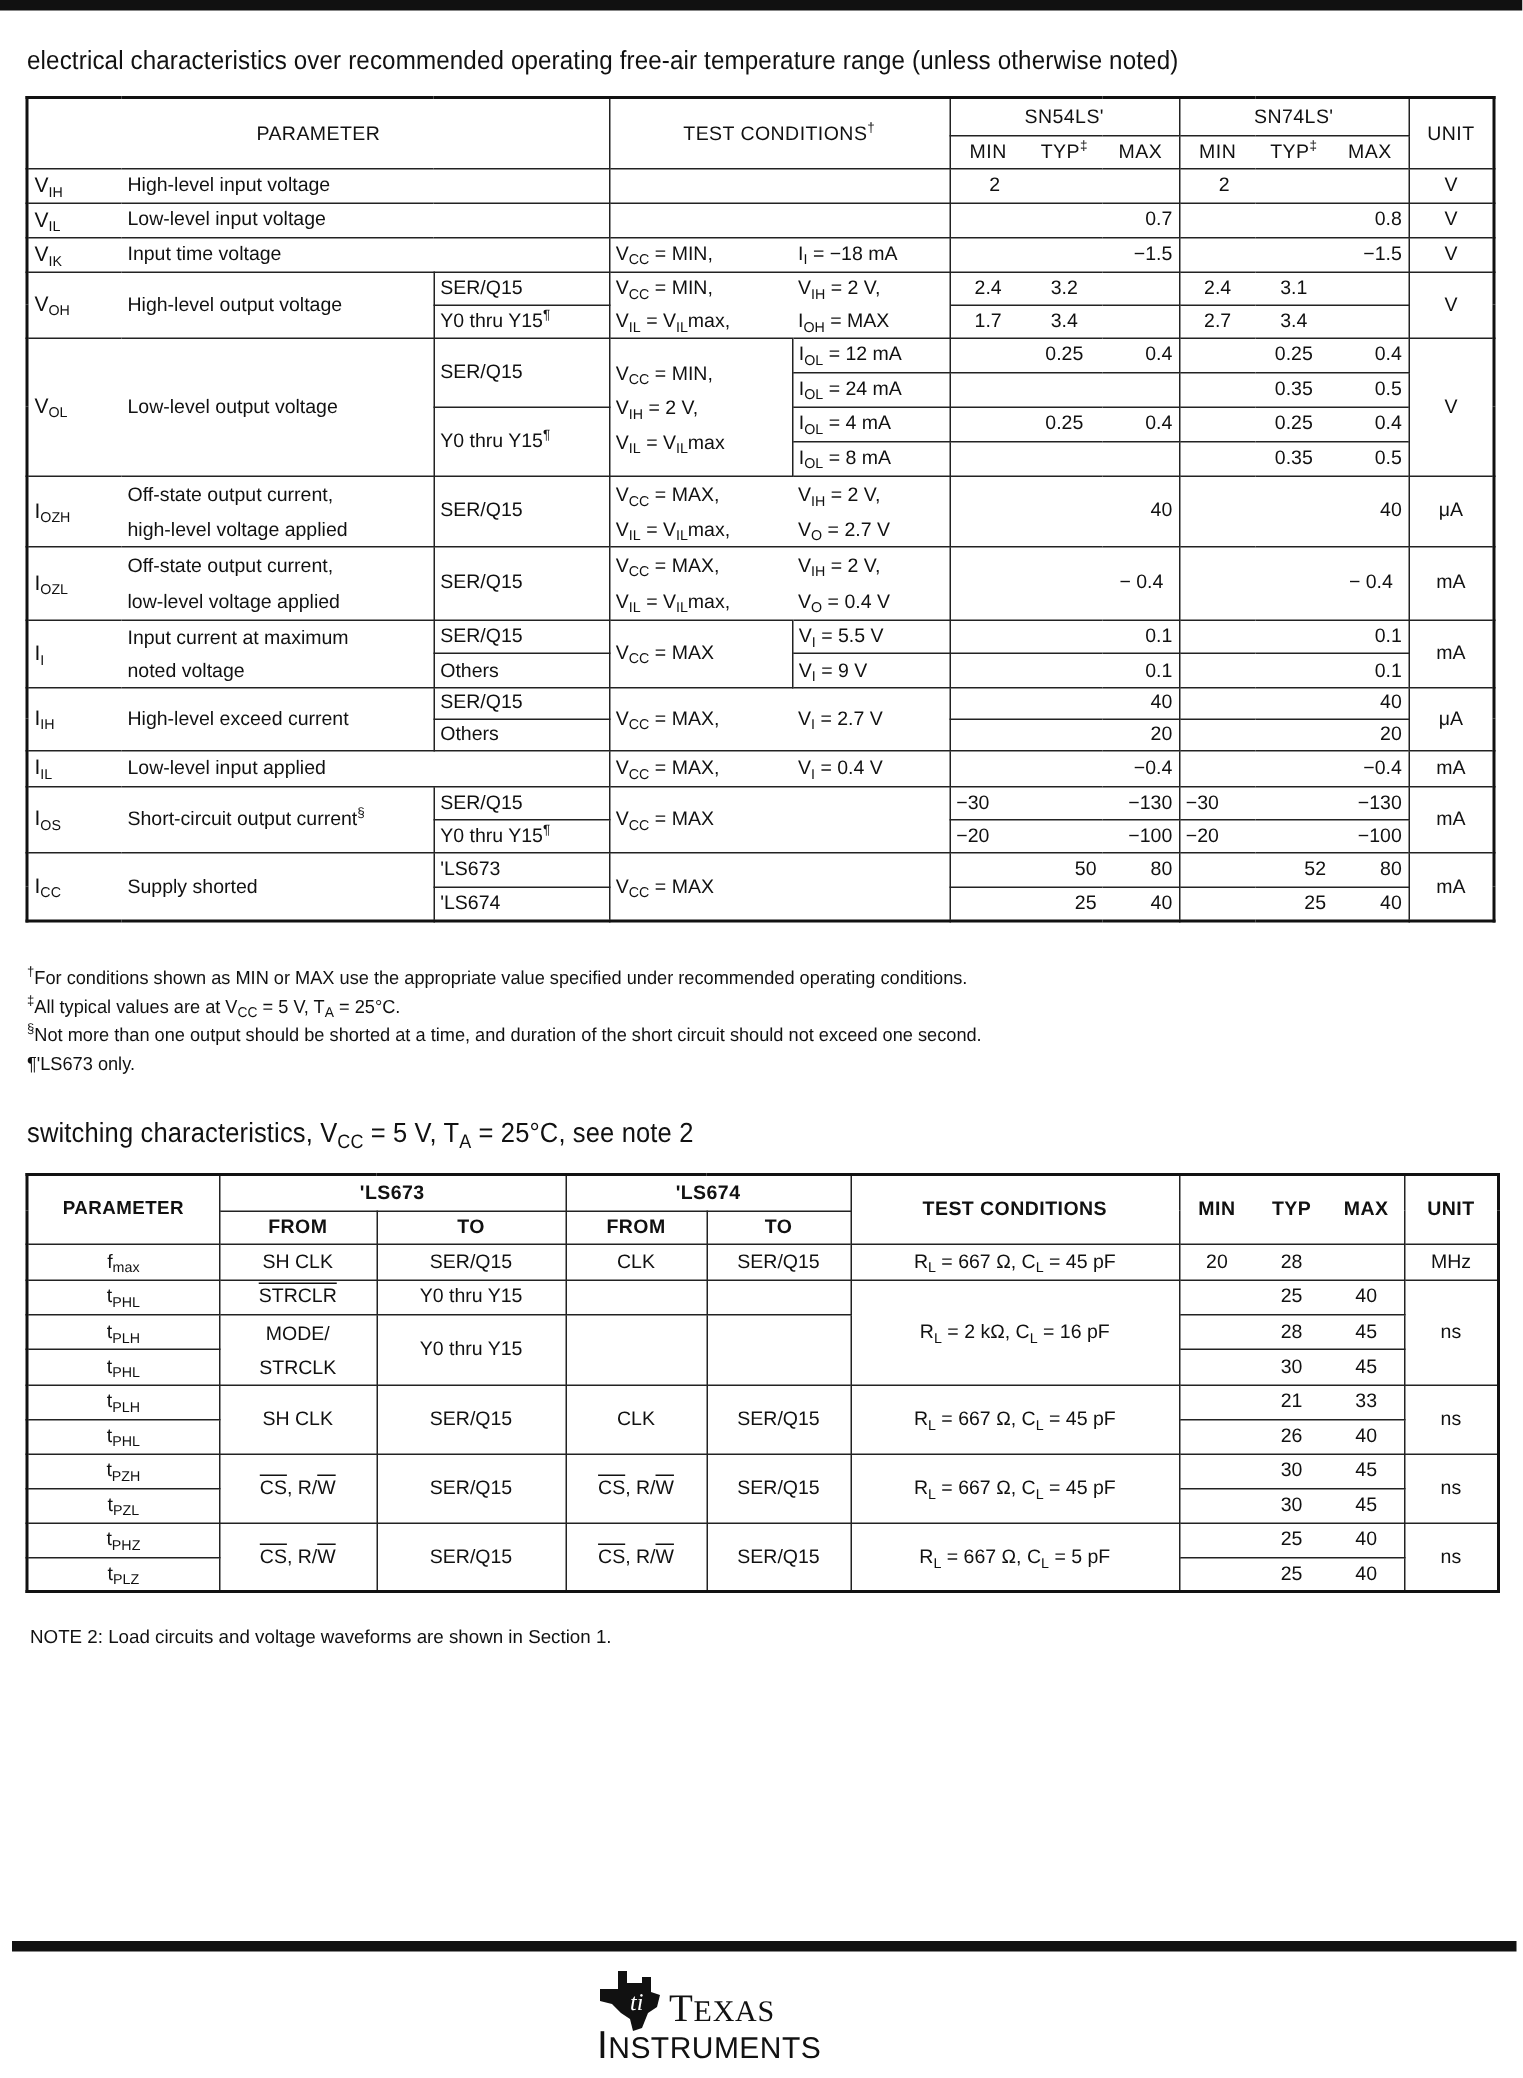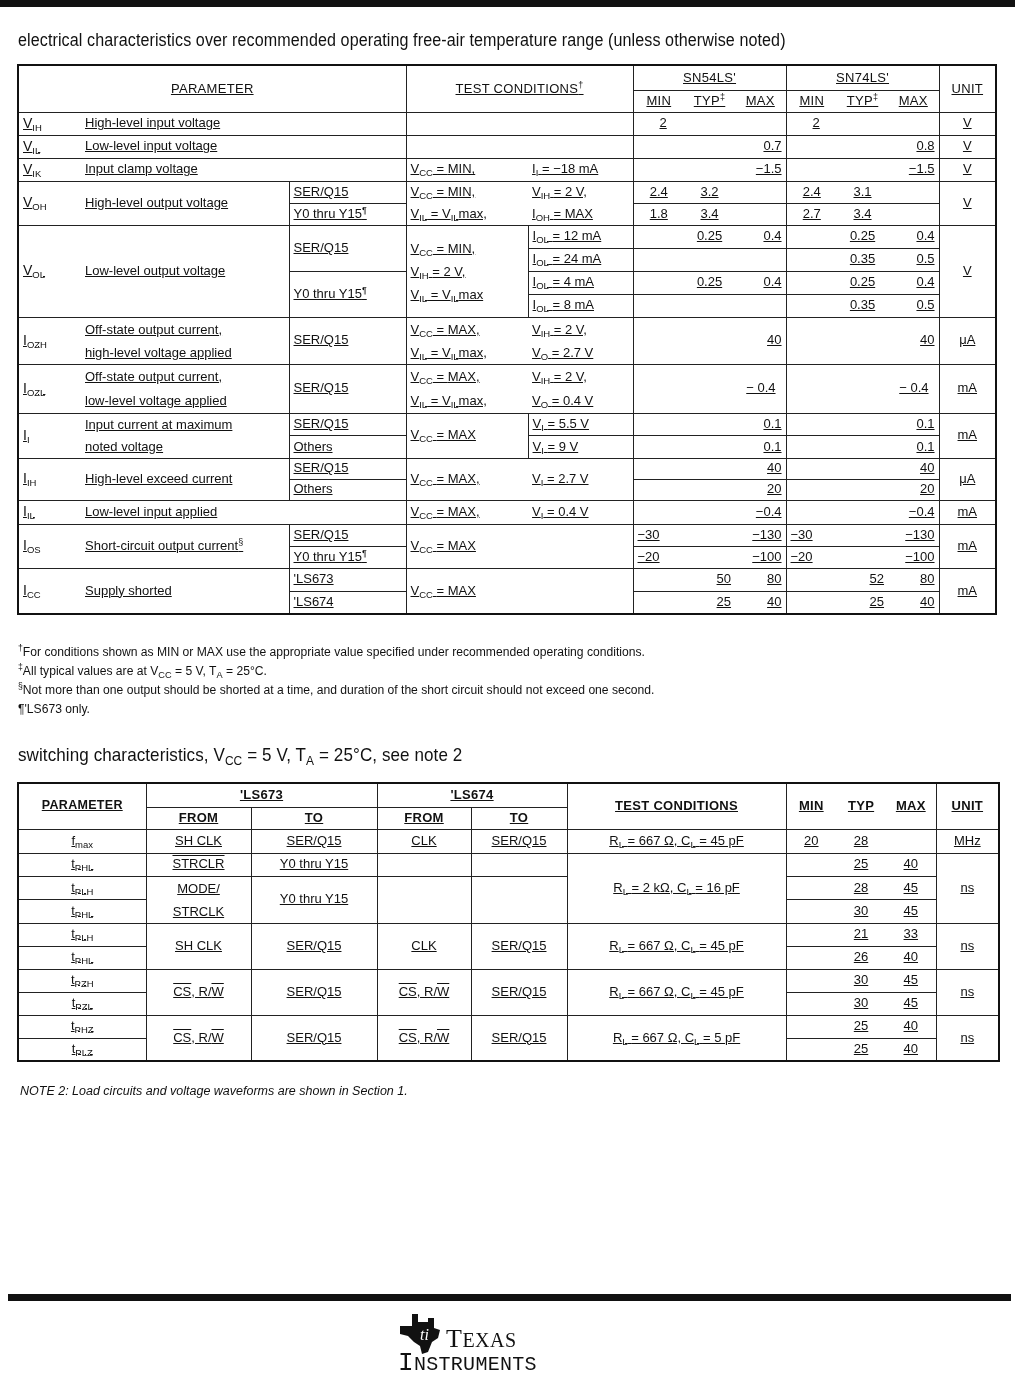--- a/index.html
+++ b/index.html
@@ -1,38 +1,38 @@
 <!DOCTYPE html>
 <html><head>
 <meta charset="utf-8">
 <style>
   html, body { margin:0; padding:0; background:#ffffff; }
   body { width:1015px; height:1385px; position:relative; overflow:hidden; color:#111; font-family:"Liberation Sans", sans-serif; }
   .bar { position:absolute; left:0; background:#111; }
   .title { position:absolute; font-family:"Liberation Sans", sans-serif; font-size:17.5px; transform:scaleX(0.92); transform-origin:left top; white-space:nowrap; letter-spacing:0.1px; }
-  table { border-collapse:collapse; position:absolute; table-layout:fixed;text-decoration:underline; }
+  table { border-collapse:collapse; position:absolute; table-layout:fixed; }
   td { border:1px solid #222; font-size:13px; padding:0 4px; white-space:nowrap; overflow:hidden; line-height:1.1; }
   .outer { border:2px solid #111; }
   .c { text-align:center; }
   .r { text-align:right;margin-left:34px; }
   .l { text-align:left; }
   .hd { font-size:13px; letter-spacing:0.3px; }
   .nb-r { border-right:none; }
   .nb-l { border-left:none; }
   .nb-t { border-top:none; }
   .nb-b { border-bottom:none; }
   sub { font-size:9.5px; vertical-align:-3px; line-height:0; }
   sup { font-size:9px; line-height:0; }
   .sym { font-size:14px; }
   .ov { text-decoration:overline; }
   .notes { position:absolute; left:18px; font-size:12.5px; line-height:19px; white-space:nowrap; transform:scaleX(0.97); transform-origin:left top; }
-  .note2 { position:absolute; left:20px; top:1084px; font-size:12.5px; white-space:nowrap;font-style:italic; }
+  .note2 { position:absolute; left:20px; top:1084px; font-size:12.5px; white-space:nowrap; }
   .logo { position:absolute; left:398px; top:1310px; width:210px; height:75px; }
   .logo .t1 { position:absolute; left:48px; top:14px; font-family:"Liberation Serif", serif; font-size:26px; letter-spacing:0.5px; }
-  .logo .t2 { position:absolute; left:0px; top:38px; font-family:Liberation Mono, monospace; font-size:26px; letter-spacing:0.3px; }
+  .logo .t2 { position:absolute; left:0px; top:38px; font-family:Liberation Sans, sans-serif; font-size:26px; letter-spacing:0.3px; }
   .logo .t1 .s, .logo .t2 .s { font-size:20px; }
 </style>
 </head>
 <body>
 
 <div class="bar" style="top:0;width:1015px;height:7px;"></div>
 
 <div class="title" style="left:18px;top:30px;">electrical characteristics over recommended operating free-air temperature range (unless otherwise noted)</div>
 
 <table class="outer" style="left:17px;top:64px;width:978px;">
@@ -80,21 +80,21 @@
     <td class="nb-r sym"><span>V</span><sub>IL</sub></td>
     <td colspan="2" class="nb-l">Low-level input voltage</td>
     <td colspan="2"></td>
     <td colspan="3" class="r">0.7</td>
     <td colspan="3" class="r">0.8</td>
     <td class="c">V</td>
   </tr>
 
   <tr style="height:23px">
     <td class="nb-r sym"><span>V</span><sub>IK</sub></td>
-    <td colspan="2" class="nb-l">Input clamp voltage</td>
+    <td colspan="2" class="nb-l">Input time voltage</td>
     <td class="nb-r">V<sub>CC</sub> = <span>MIN,</span></td>
     <td class="nb-l">I<sub>I</sub> <span>= −18 mA</span></td>
     <td colspan="3" class="r">−1.5</td>
     <td colspan="3" class="r">−1.5</td>
     <td class="c">V</td>
   </tr>
 
   <tr style="height:22px">
     <td rowspan="2" class="nb-r sym"><span>V</span><sub>OH</sub></td>
     <td rowspan="2" class="nb-l">High-level output voltage</td>
@@ -106,21 +106,21 @@
     <td class="nb-l"></td>
     <td class="c nb-r">2.4</td>
     <td class="c nb-l nb-r">3.1</td>
     <td class="nb-l"></td>
     <td rowspan="2" class="c">V</td>
   </tr>
   <tr style="height:22px">
     <td><span>Y0 thru Y15</span><sup>¶</sup></td>
     <td class="nb-r nb-t">V<sub>IL</sub> = V<sub>IL</sub><span>max,</span></td>
     <td class="nb-l nb-t">I<sub>OH</sub> <span>= MAX</span></td>
-    <td class="c nb-r">1.8</td>
+    <td class="c nb-r">1.7</td>
     <td class="c nb-l nb-r">3.4</td>
     <td class="nb-l"></td>
     <td class="c nb-r">2.7</td>
     <td class="c nb-l nb-r">3.4</td>
     <td class="nb-l"></td>
   </tr>
 
   <tr style="height:23px">
     <td rowspan="4" class="nb-r sym"><span>V</span><sub>OL</sub></td>
     <td rowspan="4" class="nb-l">Low-level output voltage</td>

